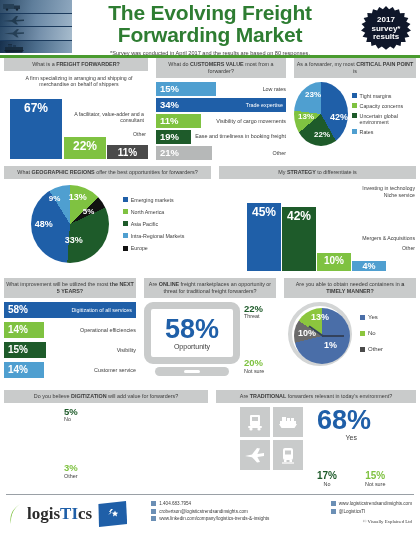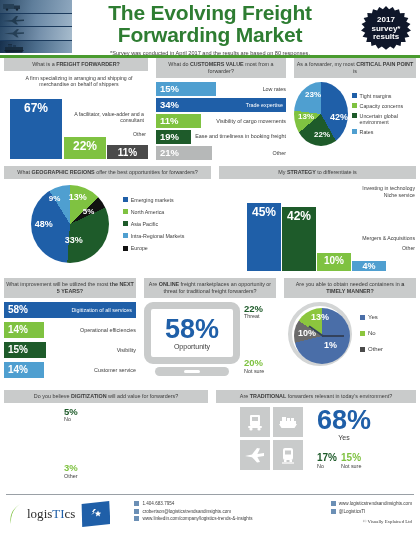--- a/index.html
+++ b/index.html
@@ -99,21 +99,21 @@
     position: relative; background: #fff;
   }
   .modes { display: grid; grid-template-columns: 30px 30px; grid-template-rows: 30px 30px; gap: 3px; }
   .mode { background: #c9cbcb; display: flex; align-items: center; justify-content: center; }
 
   
   .footer { position: absolute; left: 0; bottom: 0; width: 420px; height: 48px; }
   .footer-rule { height: 1px; background: #9aa0a6; margin: 0 6px; }
   .footer-inner { display: flex; align-items: flex-start; padding: 6px 8px 0; gap: 8px; }
   .logo { display: flex; align-items: center; gap: 5px; }
-  .logo-text { font-size: 13px; font-weight: normal; color: #2b2b2b; font-family: "Liberation Serif", serif; position: relative; }
+  .logo-text { font-size: 17px; font-weight: bold; color: #2b2b2b; font-family: "Liberation Serif", serif; position: relative; }
   .logo-text .ti { color: #1f5fa8; }
   .logo-badge { width: 30px; height: 26px; background: #1f5fa8; clip-path: polygon(4% 12%,96% 0%,100% 88%,6% 100%); display:flex; align-items:center; justify-content:center; }
   .contact-col { display: flex; flex-direction: column; gap: 2.5px; }
   .contact-line { display: flex; align-items: center; gap: 3px; font-size: 4.6px; color: #3c3c3c; }
   .ci { width: 5px; height: 5px; background: #6b8fb5; flex: 0 0 5px; }
   .copyright { font-size: 4.8px; color: #3c3c3c; font-family: "Liberation Serif", serif; text-align: right; margin-top: 5px; }
 </style>
 </head>
 <body>
 
@@ -469,21 +469,21 @@
                 <rect x="7" y="5.5" width="6" height="4" fill="#c9cbcb"></rect>
                 <rect x="6" y="15" width="2.5" height="2" fill="#fff"></rect>
                 <rect x="11.5" y="15" width="2.5" height="2" fill="#fff"></rect>
                 <rect x="4" y="17.4" width="12" height="1.2" fill="#fff"></rect>
               </svg>
           </div>
         </div>
         <div>
           <div class="bigstat" style="font-size:27px;">68%</div>
           <div class="bigstat-sub" style="text-align:center;">Yes</div>
-          <div style="display:flex;gap:4px;margin-top:12px;">
+          <div style="display:flex;gap:28px;margin-top:30px;text-align:center;">
             <div>
               <div class="sidestat" style="font-size:10px;color:#1e5b2a;">17%</div>
               <div class="sidestat-sub">No</div>
             </div>
             <div>
               <div class="sidestat" style="font-size:10px;color:#7fc241;">15%</div>
               <div class="sidestat-sub">Not sure</div>
             </div>
           </div>
         </div>

